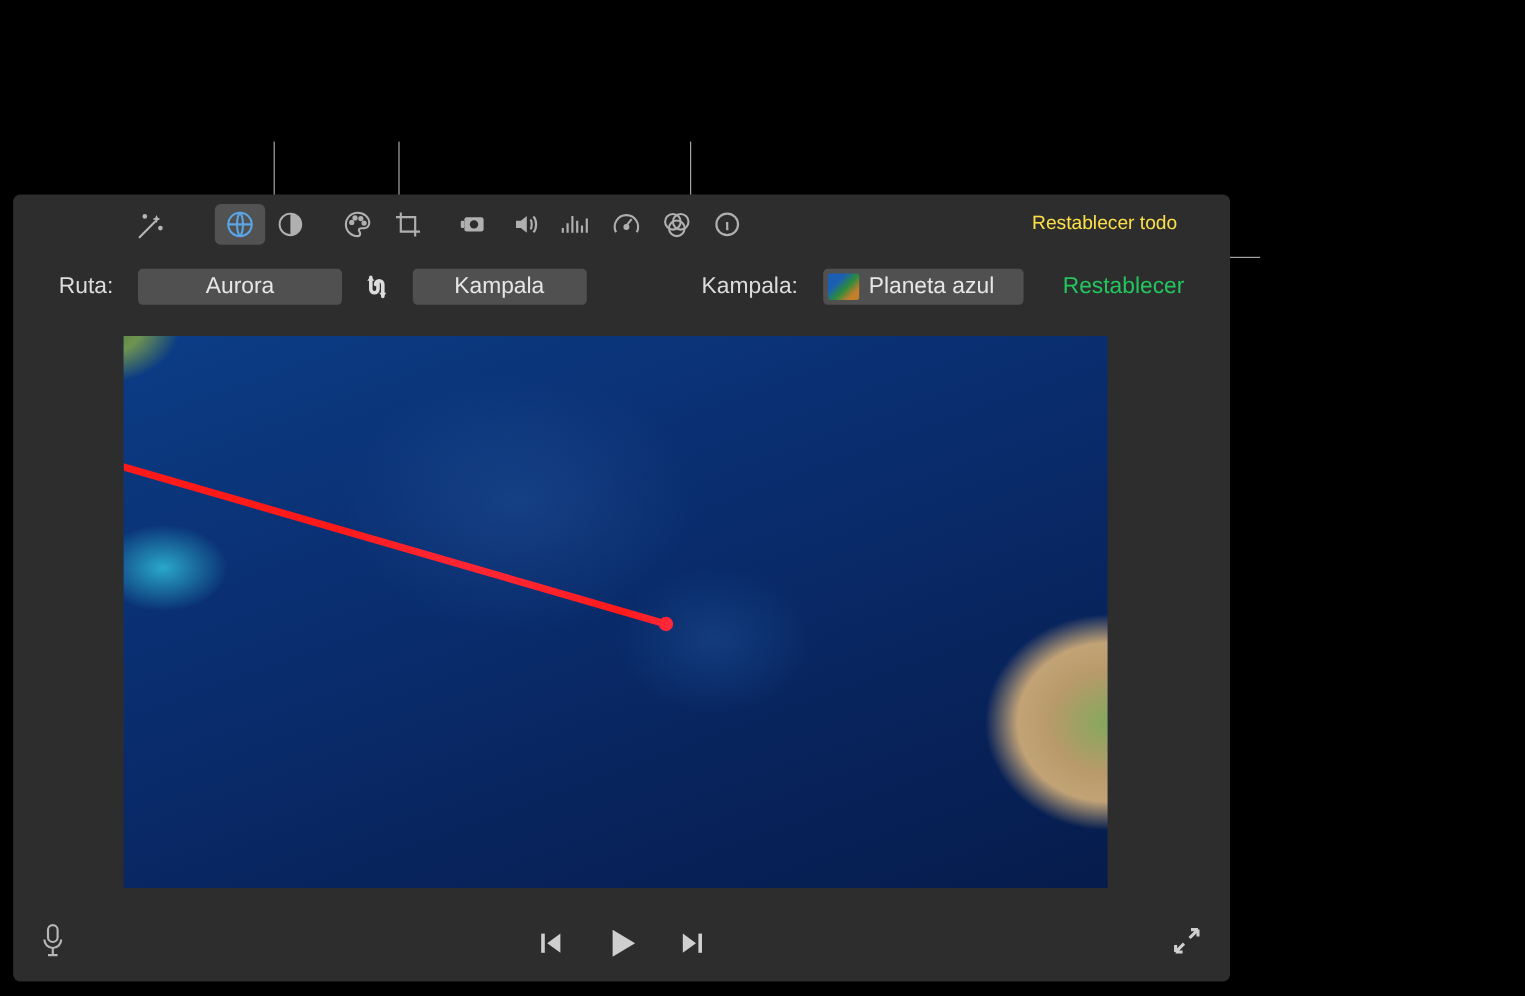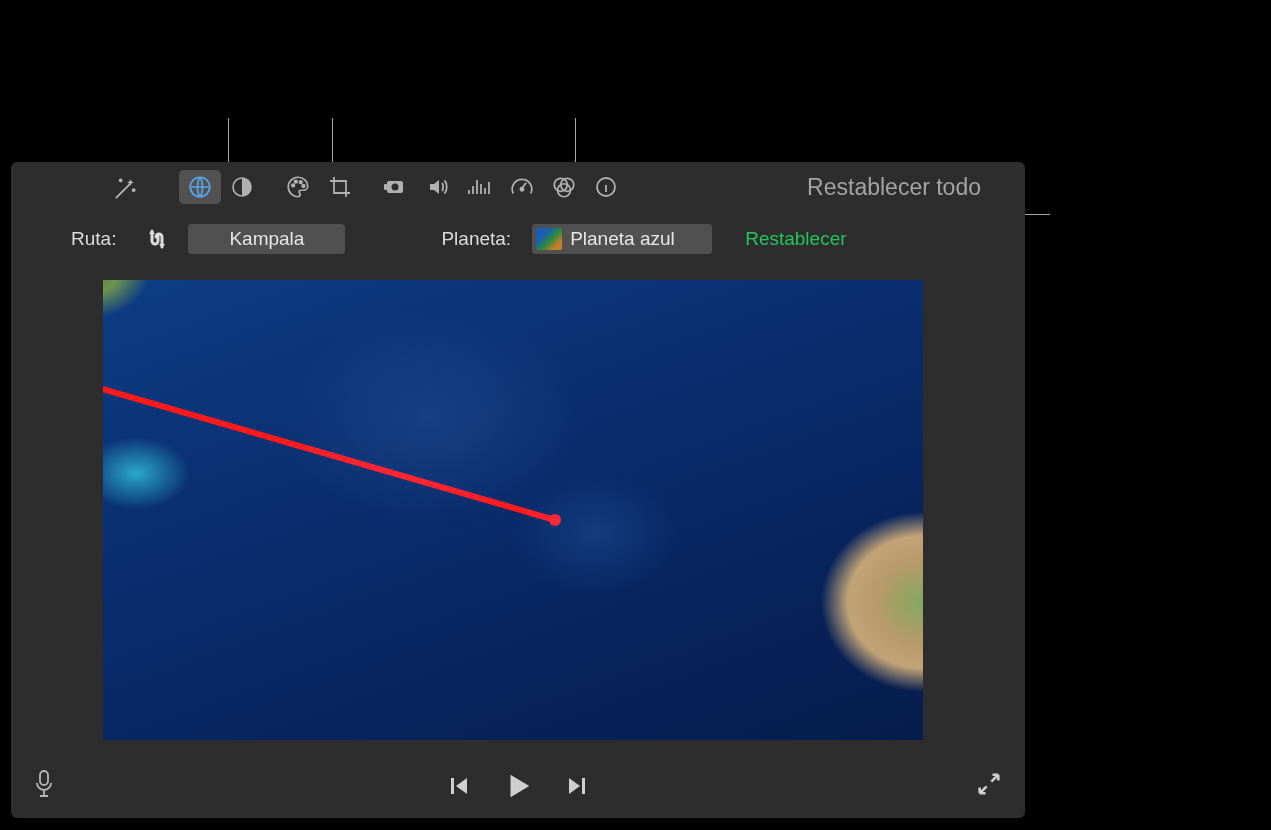--- a/index.html
+++ b/index.html
@@ -41,34 +41,33 @@
     justify-content: center;
     border-radius: 5px;
     cursor: pointer;
     color: #b0b0b0;
   }
   .tb-btn.selected { background: #525252; color: #e8e8e8; }
   .tb-btn svg { display: block; }
   .tb-gap { width: 14px; }
   .reset-all {
     margin-left: auto;
-    color: #a3a3a3;
-    font-size: 23px;
+    color: #fde047;
+    font-size: 16px;
     padding: 4px 10px;
     cursor: pointer;
     margin-right: 20px;
   }
   
   .controls {
     display: flex;
     align-items: center;
     padding: 8px 38px 6px 38px;
     height: 56px;
     gap: 11px;
-    margin-left: 22px;
   }
   .controls .lbl {
     font-size: 19px;
     color: #dcdcdc;
     margin-right: 10px;
   }
   .pill {
     background: #505050;
     color: #e6e6e6;
     font-size: 19px;
@@ -297,34 +296,35 @@
         <circle cx="12" cy="12" r="9"></circle>
         <path d="M12 8h.01 M11 11h1v5h1"></path>
       </svg>
     </div>
 
     <div class="reset-all">Restablecer todo</div>
   </div>
 
   <div class="controls">
     <span class="lbl">Ruta:</span>
+    <div class="pill start">Aurora</div>
     <div class="swap">
       <svg width="28" height="24" viewBox="0 0 28 24" fill="currentColor">
         <path d="M9 4v10a3 3 0 0 0 6 0V8" stroke="currentColor" stroke-width="3" fill="none" stroke-linecap="round"></path>
         <path d="M6 7l3-4 3 4z"></path>
         <path d="M19 4v10a3 3 0 0 1-1 2" stroke="currentColor" stroke-width="3" fill="none" stroke-linecap="round" opacity="0"></path>
         <path d="M19 20V10a3 3 0 0 0-6 0" stroke="currentColor" stroke-width="3" fill="none" stroke-linecap="round"></path>
         <path d="M22 17l-3 4-3-4z"></path>
       </svg>
     </div>
     <div class="pill end">Kampala</div>
 
     <div class="flex-gap"></div>
 
-    <span class="lbl">Planeta:</span>
+    <span class="lbl">Kampala:</span>
     <div class="style-pill">
       <div class="thumb"></div>
       <span>Planeta azul</span>
     </div>
     <span class="reset-link">Restablecer</span>
   </div>
 
   <div class="viewer">
     <div class="map">
       <svg class="route-line" viewBox="0 0 820 460" preserveAspectRatio="none">

